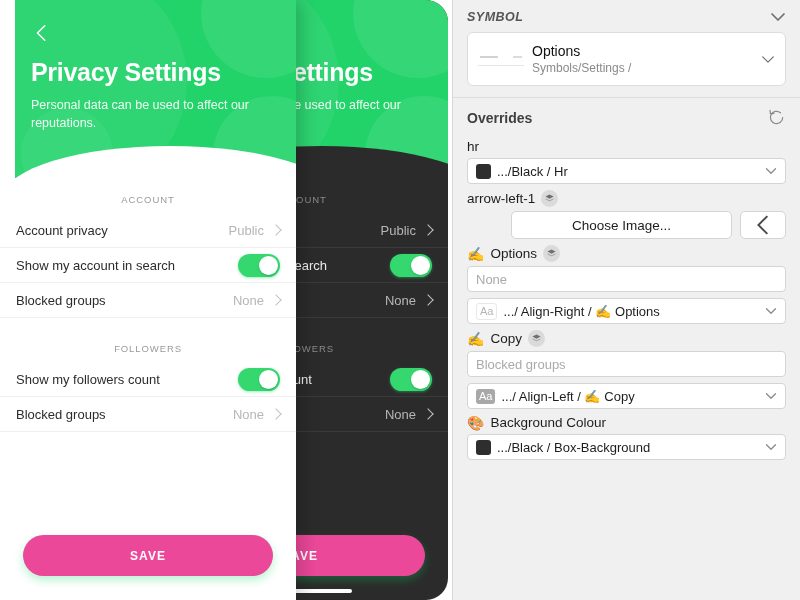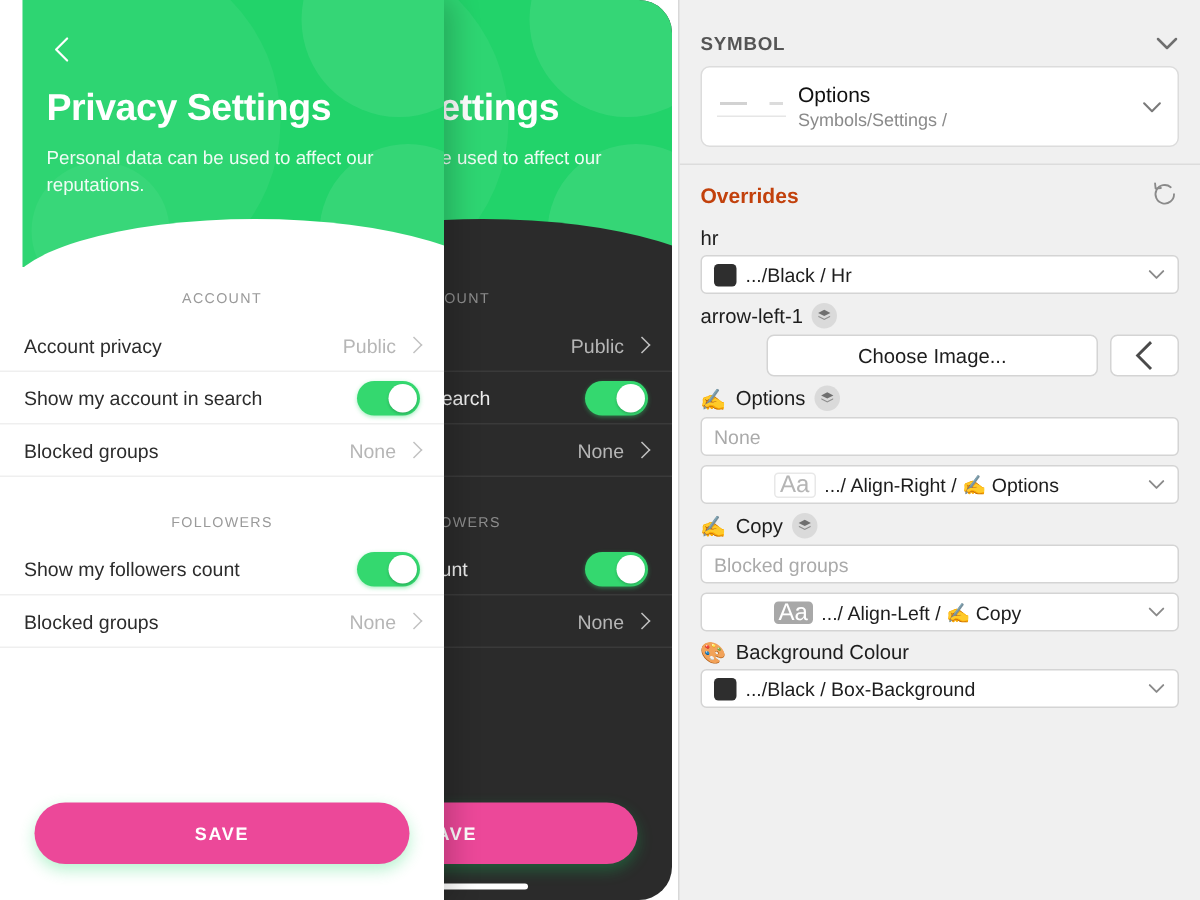--- a/index.html
+++ b/index.html
@@ -128,21 +128,22 @@
     font-size: 13px; color: #1d1d1d;
   }
   .insp-shadow {
     position: absolute; left: 452px; top: 0; width: 8px; height: 600px;
     background: linear-gradient(to right, rgba(0,0,0,0.12), rgba(0,0,0,0));
     pointer-events: none;
   }
 
   .insp-head {
     display: flex; align-items: center; justify-content: space-between;
-    padding: 22px 14px 8px 14px;
+    padding: 10px 14px 8px 14px;
+    font-style: italic;
   }
   .insp-head-title { font-size: 12.5px; font-weight: bold; letter-spacing: 0.5px; color: #555; }
 
   .symbol-card {
     margin: 0 14px; height: 54px; background: #fff;
     border: 1px solid #dcdcdc; border-radius: 6px;
     display: flex; align-items: center; padding: 0 10px;
   }
   .symbol-thumb {
     width: 48px; height: 22px; flex: 0 0 48px;
@@ -154,21 +155,21 @@
   .symbol-meta { flex: 1; }
   .symbol-name { font-size: 14px; color: #111; line-height: 17px; }
   .symbol-path { font-size: 12px; color: #8a8a8a; line-height: 16px; }
 
   .divider { height: 1px; background: #dcdcdc; margin: 11px 0 0 0; }
 
   .ov-head {
     display: flex; align-items: center; justify-content: space-between;
     padding: 10px 14px 6px 14px;
   }
-  .ov-title { font-size: 14px; font-weight: bold; color: #c2410c; }
+  .ov-title { font-size: 14px; font-weight: bold; color: #404040; }
 
   .ov-label {
     display: flex; align-items: center; gap: 6px;
     padding: 6px 14px 4px 14px;
     font-size: 13.5px; color: #1d1d1d;
   }
   .emoji { font-size: 14px; line-height: 1; }
   .layer-badge {
     width: 17px; height: 17px; border-radius: 50%;
     background: #dadada; display: inline-flex;
@@ -181,22 +182,22 @@
     display: flex; align-items: center; padding: 0 8px;
     font-size: 13px; color: #1d1d1d; gap: 6px;
   }
   .field.placeholder { color: #aaa; }
   .field .val { flex: 1; overflow: hidden; white-space: nowrap; }
   .sw {
     width: 15px; height: 15px; border-radius: 3px;
     background: #2e2e2e; flex: 0 0 15px;
   }
   .aa {
-    font-size: 16px; padding: 1px 3px; border-radius: 3px;
-    flex: 0 0 auto; line-height: 13px; margin-left: 40px;
+    font-size: 11px; padding: 1px 3px; border-radius: 3px;
+    flex: 0 0 auto; line-height: 13px;
   }
   .aa.light { background: #fff; color: #b5b5b5; border: 1px solid #e8e8e8; }
   .aa.dark  { background: #a8a8a8; color: #ffffff; }
 
   .row2 { display: flex; gap: 8px; margin: 0 14px; }
   .btn-wide {
     flex: 1; height: 28px; background: #fff;
     border: 1px solid #d4d4d4; border-radius: 5px;
     display: flex; align-items: center; justify-content: center;
     font-size: 13.5px; color: #1d1d1d; cursor: pointer; margin-left: 44px;

